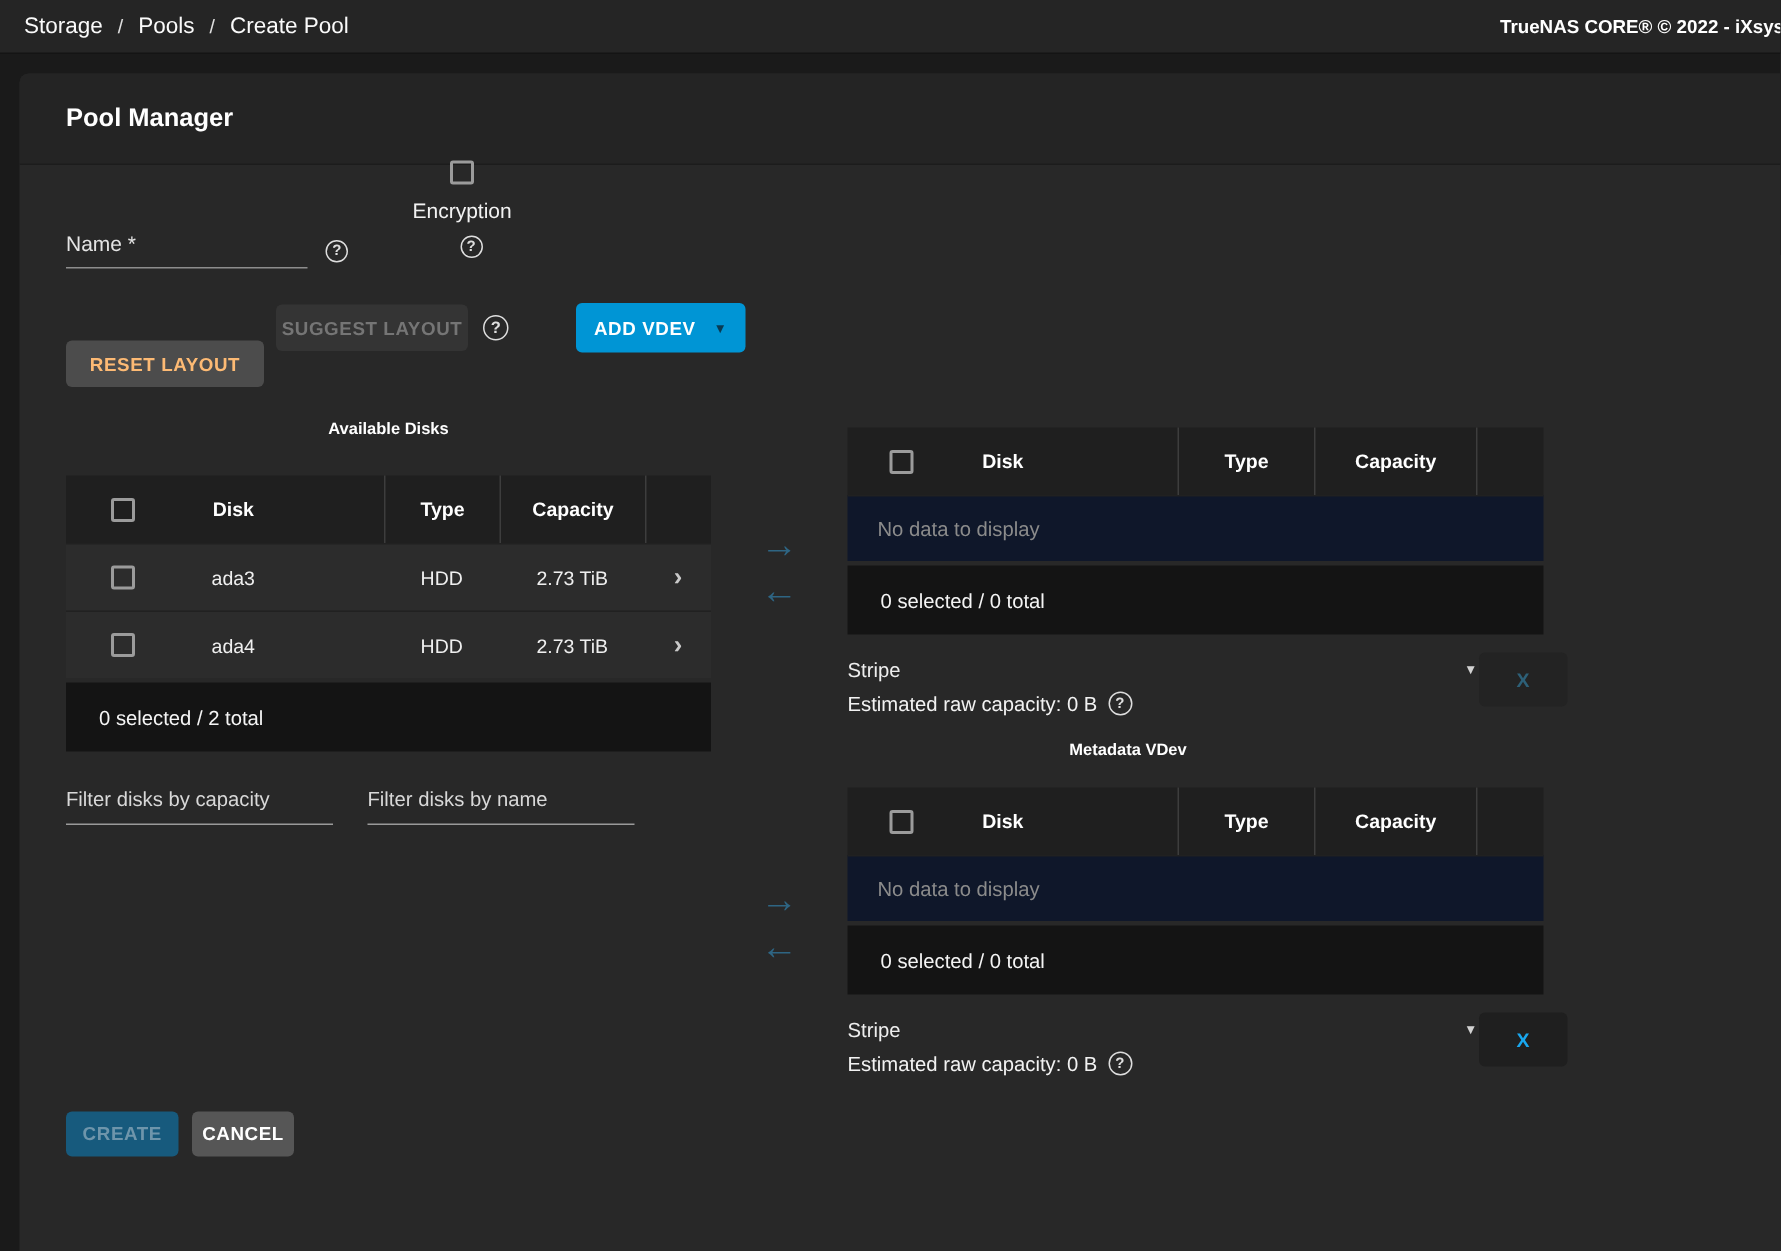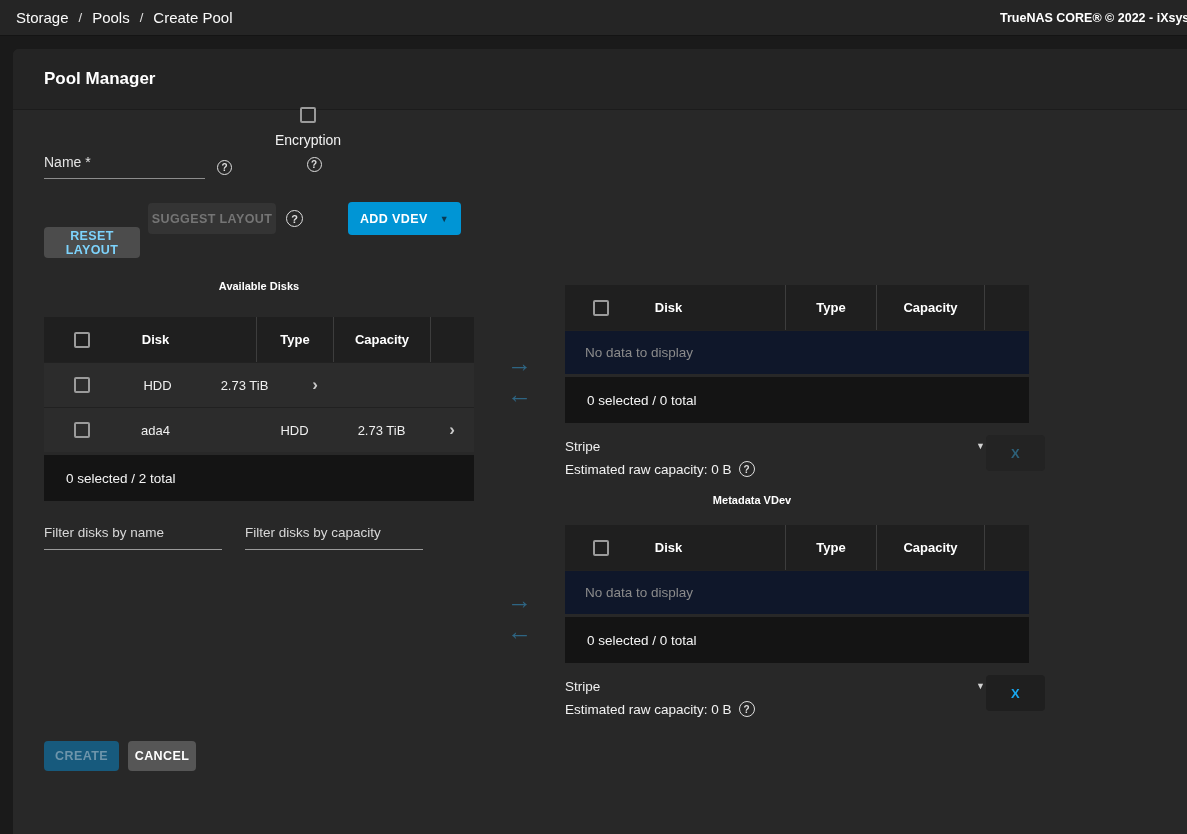--- a/index.html
+++ b/index.html
@@ -52,21 +52,21 @@
     border:2px solid #9b9b9b; border-radius:2px; background:transparent;
   }
   .enc-label { font-size:14px; color:#f2f2f2; }
   
   .toolbar { margin-top:24px; display:flex; align-items:center; height:31px; }
   .btn {
     border:none; border-radius:4px; font-family:"Liberation Sans",sans-serif;
     font-size:12.5px; font-weight:bold; letter-spacing:.4px; cursor:pointer;
     display:inline-flex; align-items:center; justify-content:center;
   }
-  .btn-reset { width:96px; height:31px; background:#4c4c4c; color:#7dd3fc;margin-top:48px; }
+  .btn-reset { width:132px; height:31px; background:#4c4c4c; color:#fdba74;margin-top:48px; }
   .btn-suggest { width:128px; height:31px; background:#343434; color:#757575; margin-left:8px;text-align:center; }
   .toolbar .help { margin-left:10px; width:17px; height:17px; font-size:11px; }
   .btn-addvdev { width:113px; height:33px; background:#0095d5; color:#ffffff; margin-left:45px; gap:12px; }
   .btn-addvdev .caret { color:#093a52; font-size:9px; }
   
   .main-grid { margin-top:36px; display:flex; }
   .left-col  { width:430px; flex:none; }
   .mid-col   { width:91px; flex:none; text-align:center; }
   .right-col { width:464px; flex:none; }
   .section-title { font-size:11px; font-weight:bold; color:#ffffff; text-align:center; }
@@ -182,42 +182,43 @@
               </div>
             <div class="td c-disk">Disk</div>
             <div class="td c-type">Type</div>
             <div class="td c-cap">Capacity</div>
             <div class="td c-x"></div>
           </div>
           <div class="tr row">
             <div class="td c-check">
                 <span class="checkbox"></span>
               </div>
+            <div class="td c-disk">ada3</div>
             <div class="td c-type">HDD</div>
             <div class="td c-cap">2.73 TiB</div>
             <div class="td c-x">
                 <span class="row-chev">›</span>
               </div>
           </div>
           <div class="tr row">
             <div class="td c-check">
                 <span class="checkbox"></span>
               </div>
             <div class="td c-disk">ada4</div>
             <div class="td c-type">HDD</div>
             <div class="td c-cap">2.73 TiB</div>
             <div class="td c-x">
                 <span class="row-chev">›</span>
               </div>
           </div>
         </div>
         <div class="tbl-footer">0 selected / 2 total</div>
         <div class="filters">
+          <input class="uline-input filter-input" placeholder="Filter disks by capacity" style="">
           <input class="uline-input filter-input" placeholder="Filter disks by name" style="">
-          <input class="uline-input filter-input" placeholder="Filter disks by capacity" style="">
         </div>
       </section>
 
       <div class="mid-col">
         <div class="arrow-group-1">
           <span class="move-arrow">→</span>
           <span class="move-arrow">←</span>
         </div>
         <div class="arrow-group-2">
           <span class="move-arrow">→</span>

